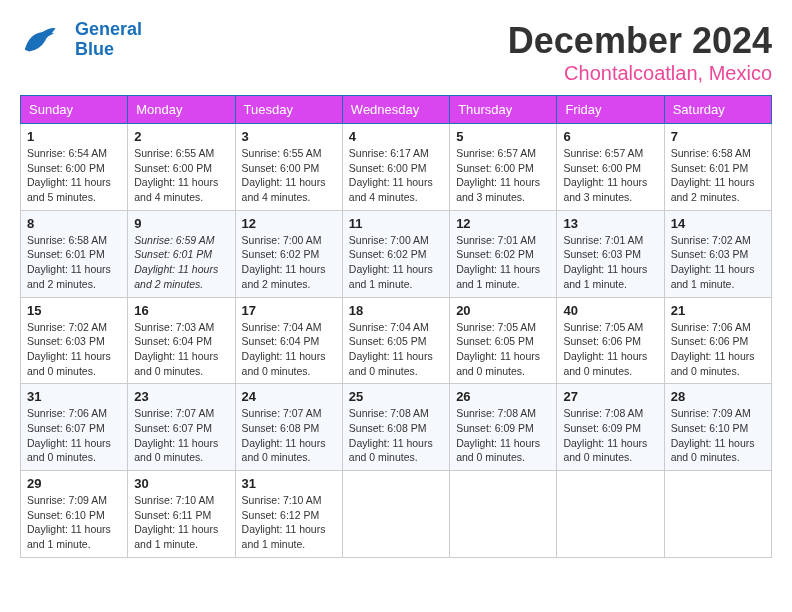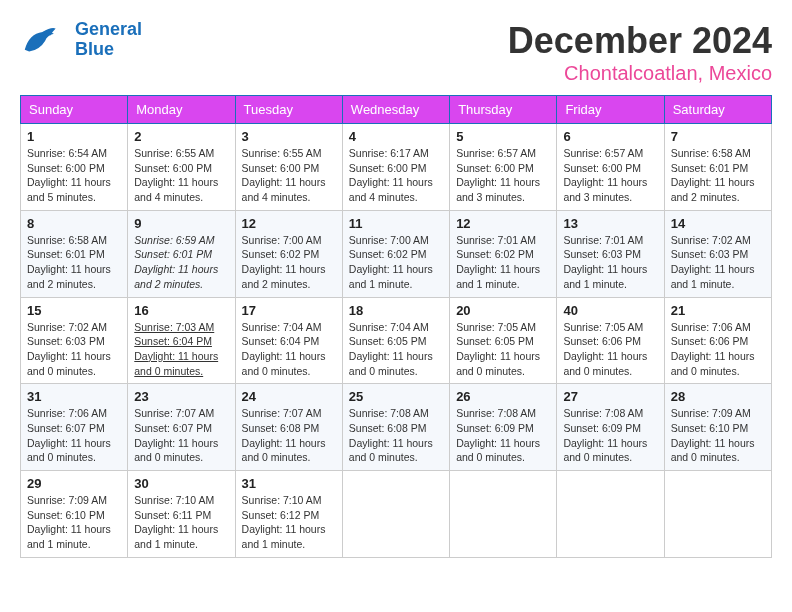--- a/index.html
+++ b/index.html
@@ -226,21 +226,21 @@
       <tr>
         <td>
           <span class="day-num">15</span>
           <div class="day-info" style="white-space: pre-line;">Sunrise: 7:02 AM
 Sunset: 6:03 PM
 Daylight: 11 hours
 and 0 minutes.</div>
         </td>
         <td>
           <span class="day-num">16</span>
-          <div class="day-info" style="white-space: pre-line; text-decoration: underline;">Sunrise: 7:03 AM
+          <div class="day-info" style="white-space: pre-line;">Sunrise: 7:03 AM
 Sunset: 6:04 PM
 Daylight: 11 hours
 and 0 minutes.</div>
         </td>
         <td>
           <span class="day-num">17</span>
           <div class="day-info" style="white-space: pre-line;">Sunrise: 7:04 AM
 Sunset: 6:04 PM
 Daylight: 11 hours
 and 0 minutes.</div>

